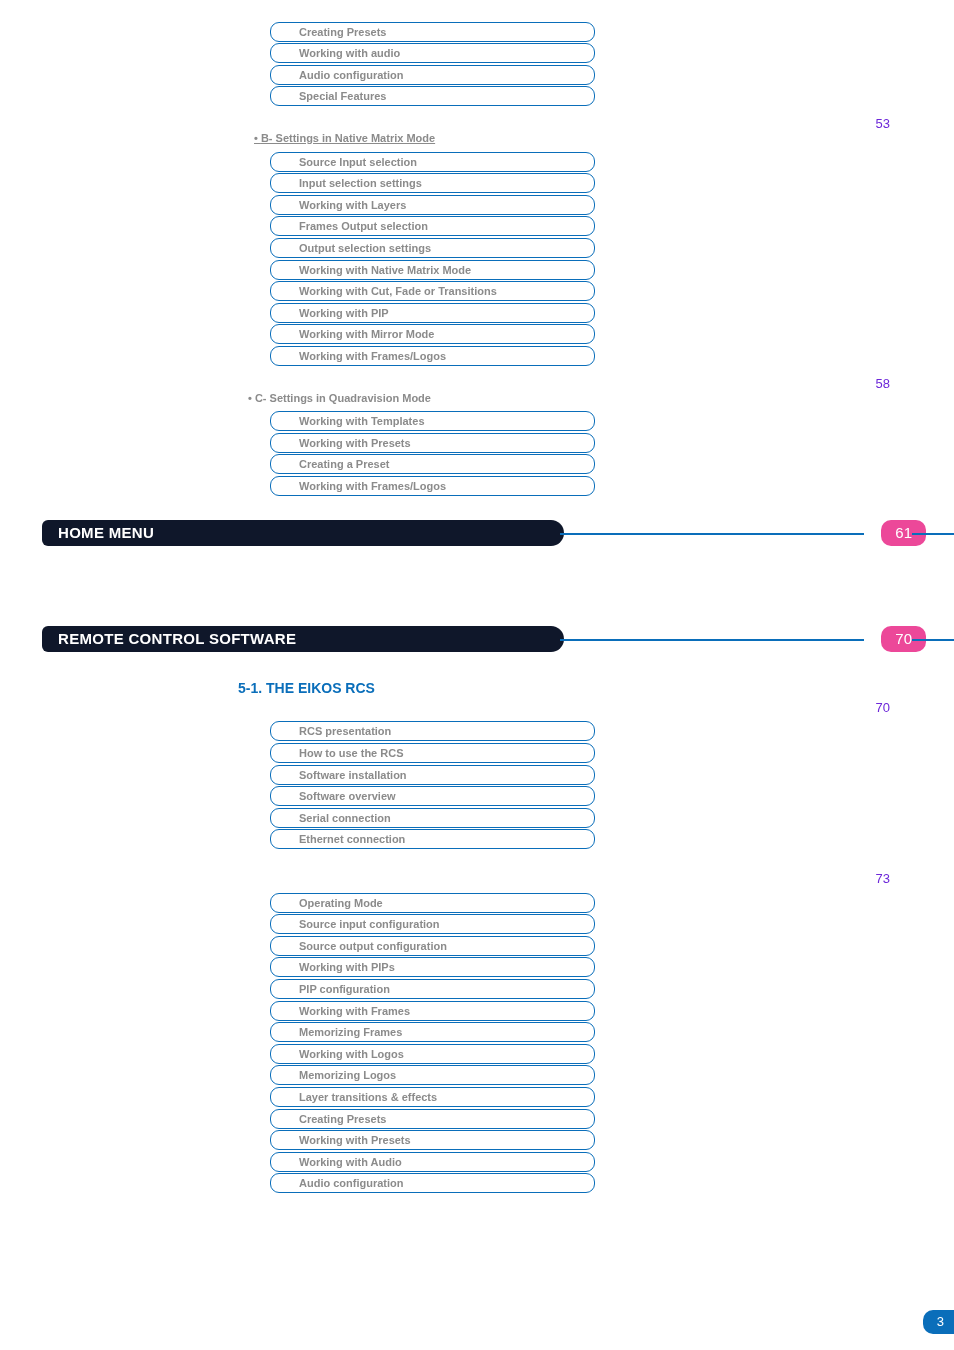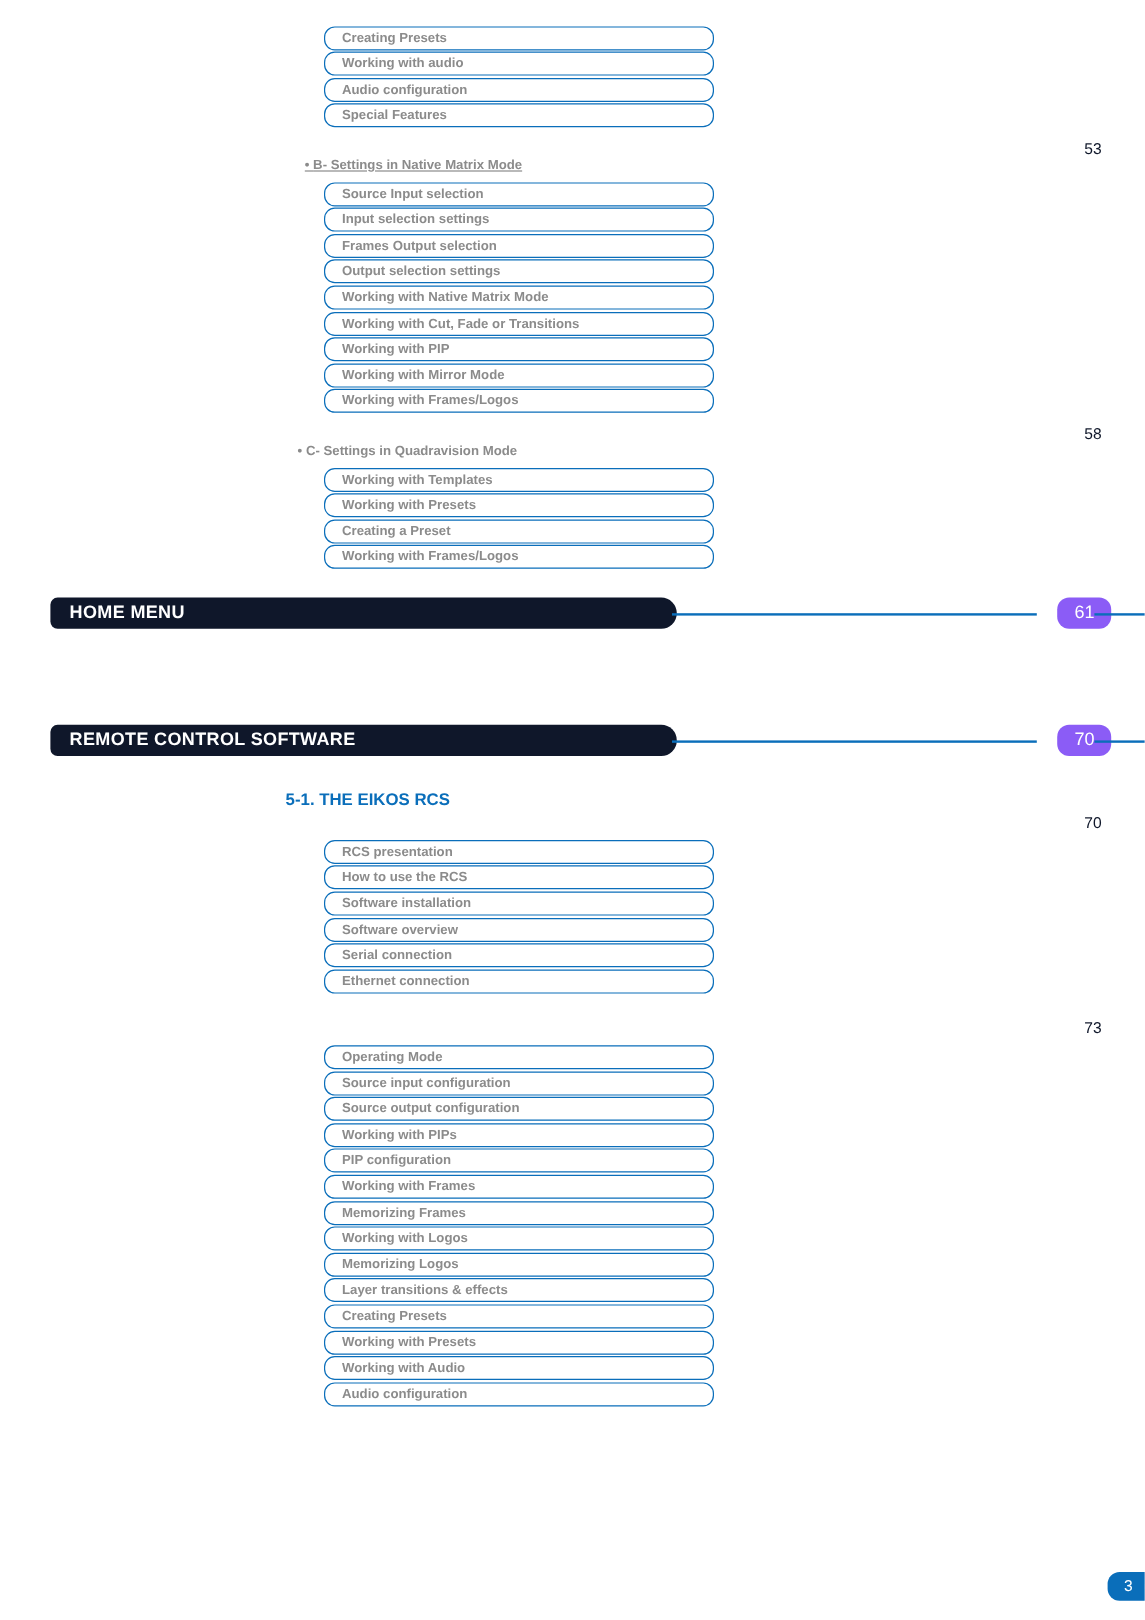--- a/index.html
+++ b/index.html
@@ -1,26 +1,26 @@
 <!DOCTYPE html>
 <html><head>
 <meta charset="utf-8">
 <style>
 html,body{margin:0;padding:0;background:#fff;font-family:Arial,Helvetica,sans-serif;}
 .page{width:954px;min-height:1350px;position:relative;box-sizing:border-box;padding-top:20px;}
 .indent-block{margin-left:270px;width:325px;}
-.pill{border:1px solid #0a6eba;border-radius:9px;height:18px;line-height:18px;padding:0 14px;margin:1.6px 0;color:#8b8b8b;font-size:11px;font-weight:bold;}
+.pill{border:1px solid #0a6eba;border-radius:9px;height:18px;line-height:18px;padding:0 28px;margin:1.6px 0;color:#8b8b8b;font-size:11px;font-weight:bold;}
 .bullet-heading{color:#8b8b8b;font-size:11px;font-weight:bold;margin:18px 0 8px 0;}
 .bullet-heading::before{content:"• ";}
 .section-bar-wrap{position:relative;margin:24px 0 28px 0;height:26px;}
 .section-bar{position:absolute;left:42px;top:0;padding:0 16px;height:26px;line-height:26px;background:#0f172a;color:#fff;font-weight:bold;font-size:15px;border-radius:6px 13px 13px 6px;letter-spacing:.3px;}
 .section-bar-line{position:absolute;top:13px;height:2.2px;background:#0a6eba;}
-.section-badge{position:absolute;right:28px;top:0;height:26px;line-height:26px;background:#8b5cf6;color:#fff;font-size:15px;padding:0 14px;border-radius:10px;}
+.section-badge{position:absolute;right:28px;top:0;height:26px;line-height:26px;background:#ec4899;color:#fff;font-size:15px;padding:0 14px;border-radius:10px;}
 .page-num-row{position:relative;height:16px;}
-.page-num{position:absolute;right:36px;top:0;color:#0f172a;font-size:13px;}
+.page-num{position:absolute;right:64px;top:0;color:#6d28d9;font-size:13px;}
 .sub-heading{color:#0a6eba;font-weight:bold;font-size:14px;margin:18px 0 10px 238px;}
 .footer-badge{position:absolute;bottom:16px;right:0;background:#0a6eba;color:#fff;height:24px;line-height:24px;padding-left:14px;padding-right:10px;border-radius:10px 0 0 10px;font-size:13px;}
 </style>
 </head>
 <body>
 <div class="page">
 
 <div class="indent-block">
   <div class="pill">Creating Presets</div>
   <div class="pill">Working with audio</div>
@@ -29,20 +29,21 @@
 </div>
 
 <div class="page-num-row">
   <div class="bullet-heading" style="position:absolute;left:254px;top:6px;text-decoration:underline;">B- Settings in Native Matrix Mode</div>
   <span class="page-num" style="top:8px;">53</span>
 </div>
 <div style="height:26px;"></div>
 <div class="indent-block">
   <div class="pill">Source Input selection</div>
   <div class="pill">Input selection settings</div>
+  <div class="pill">Working with Layers</div>
   <div class="pill">Frames Output selection</div>
   <div class="pill">Output selection settings</div>
   <div class="pill">Working with Native Matrix Mode</div>
   <div class="pill">Working with Cut, Fade or Transitions</div>
   <div class="pill">Working with PIP</div>
   <div class="pill">Working with Mirror Mode</div>
   <div class="pill">Working with Frames/Logos</div>
 </div>
 
 <div class="page-num-row">

